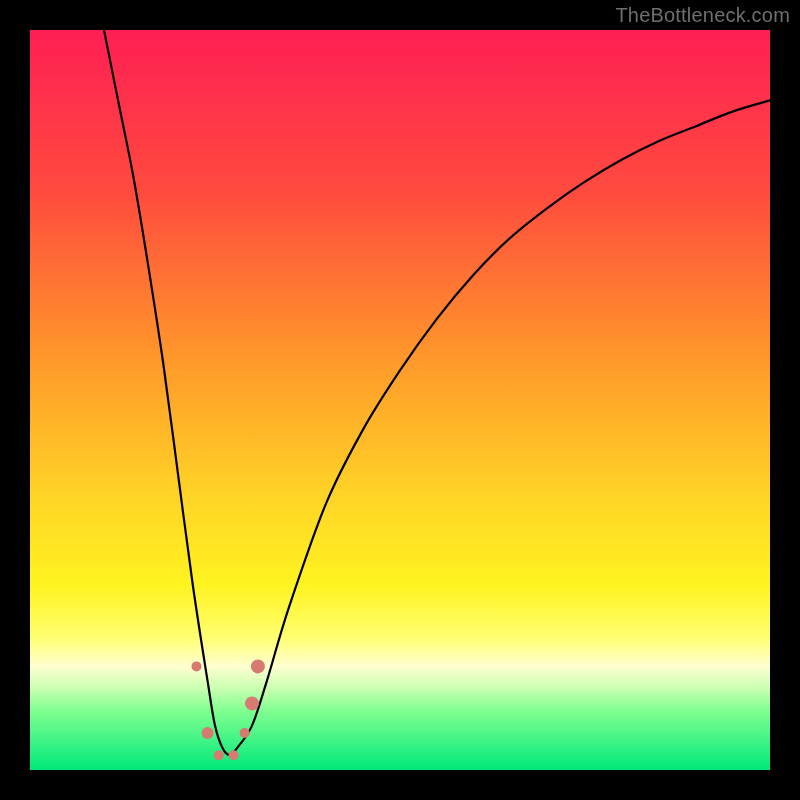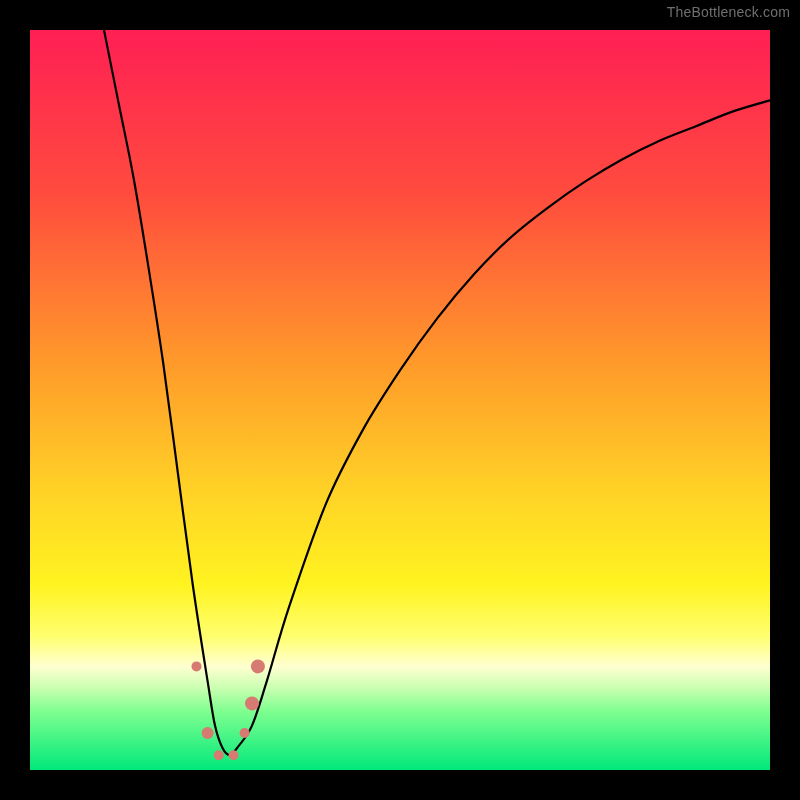--- a/index.html
+++ b/index.html
@@ -17,21 +17,21 @@
     top: 0;
     width: 800px;
     height: 800px;
     background: #000;
   }
   .watermark {
     position: absolute;
     top: 4px;
     right: 10px;
     color: #6f6f6f;
-    font-size: 14px;
+    font-size: 20px;
     font-weight: 500;
     letter-spacing: 0.2px;
     z-index: 10;
   }
   .plot {
     position: absolute;
     left: 30px;
     top: 30px;
     width: 740px;
     height: 740px;

